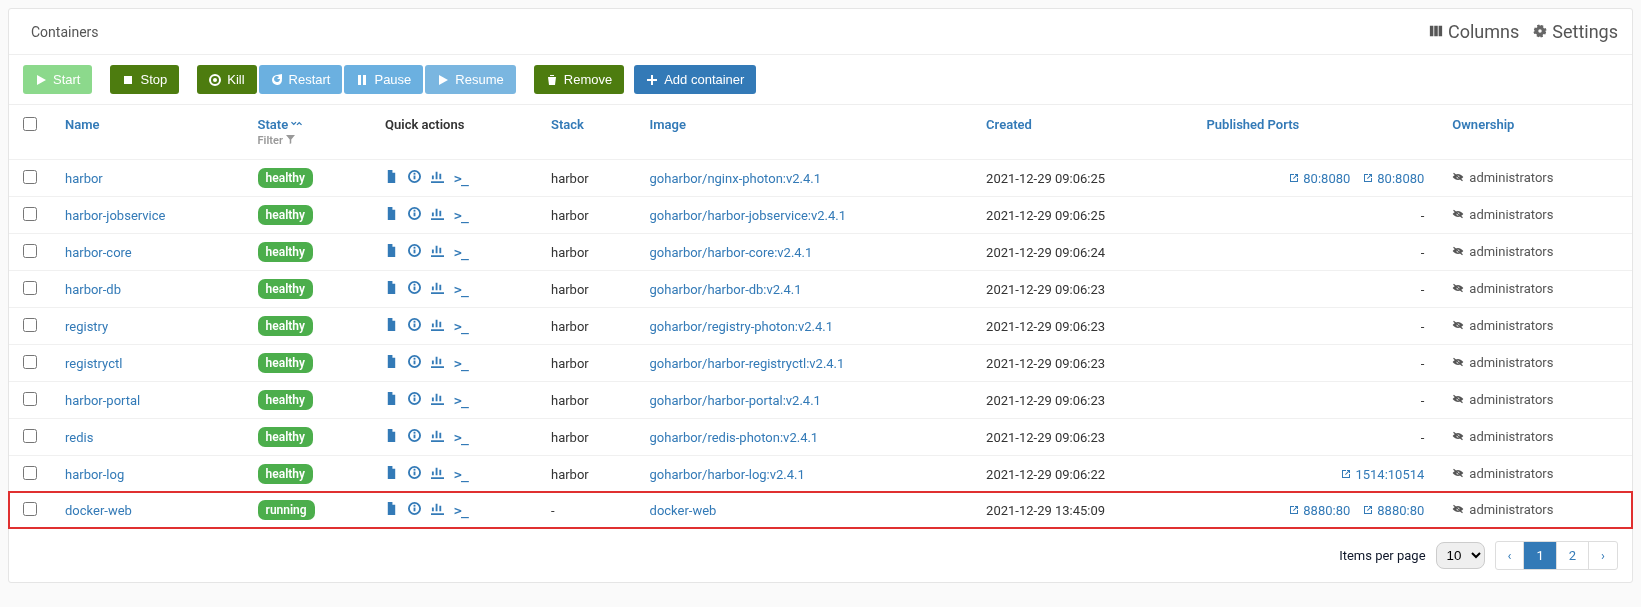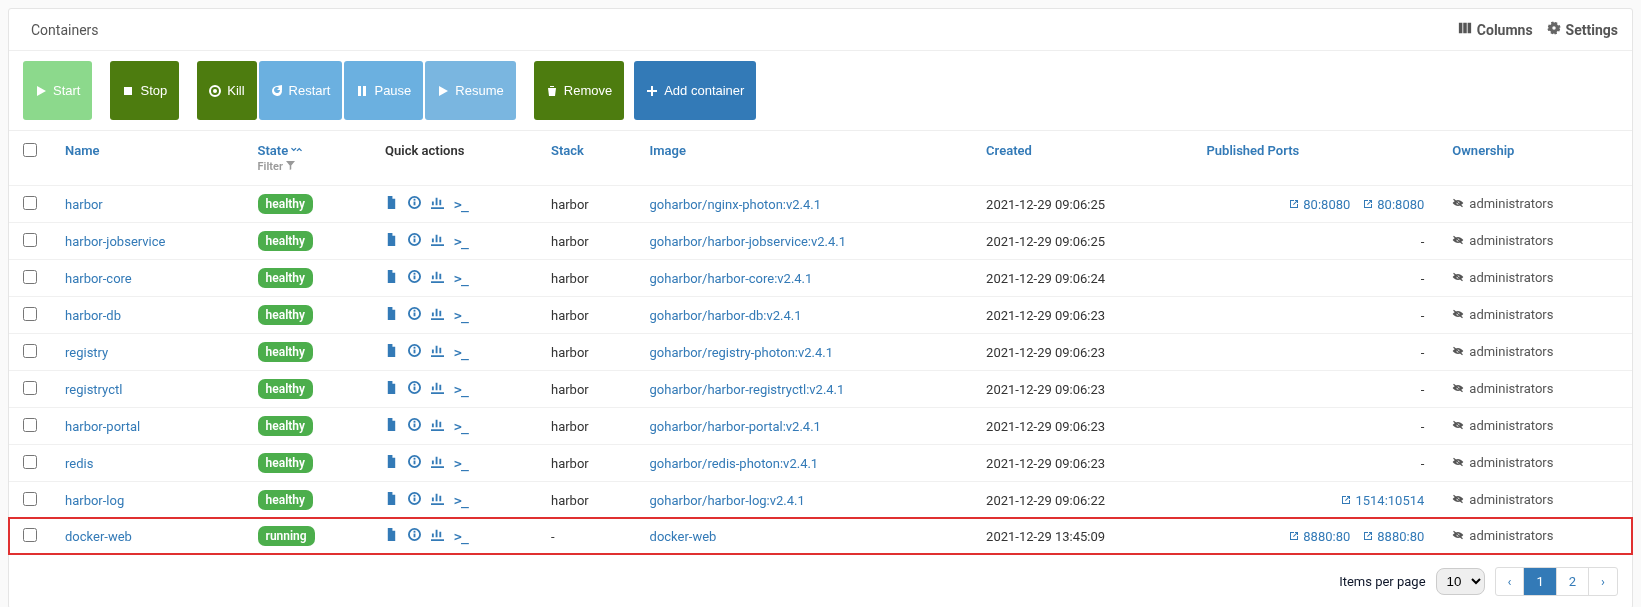--- a/index.html
+++ b/index.html
@@ -1,24 +1,24 @@
 <!DOCTYPE html>
 <html><head>
 <meta charset="utf-8">
 <style>
 * { box-sizing: border-box; margin: 0; padding: 0; }
 body { font-family: -apple-system, BlinkMacSystemFont, "Segoe UI", Roboto, Arial, sans-serif; font-size: 13px; color: #333; background: #fafafa; padding: 8px; }
 .panel { background: #fff; border: 1px solid #e5e5e5; border-radius: 3px; }
 .header { display: flex; align-items: center; justify-content: space-between; padding: 12px 14px; border-bottom: 1px solid #eee; }
 .header-left { display: flex; align-items: center; gap: 8px; color: #555; font-size: 14px; }
-.header-right { display: flex; align-items: flex-start; gap: 14px; color: #555; font-size: 14px; font-weight: bold; }
+.header-right { display: flex; align-items: flex-start; gap: 14px; color: #555; font-size: 18px; }
 .hdr-link { display: inline-flex; align-items: center; gap: 5px; cursor: pointer; color: #555; }
 .hdr-link svg { width: 14px; height: 14px; }
 .toolbar { padding: 10px 14px; display: flex; gap: 2px; border-bottom: 1px solid #eee; }
-.btn { display: inline-flex; align-items: center; gap: 6px; padding: 22px 12px; font-size: 13px; color: #fff; border: none; border-radius: 3px; cursor: pointer; }
+.btn { display: inline-flex; align-items: center; gap: 6px; padding: 7px 12px; font-size: 13px; color: #fff; border: none; border-radius: 3px; cursor: pointer; }
 .btn svg { width: 12px; height: 12px; fill: currentColor; }
 .btn-green { background: #8cd98c; }
 .btn-red { background: #4d7c0f; margin-left: 16px; }
 .btn-blue { background: #337ab7; }
 .btn-lblue { background: #6bb0e0; }
 .btn-lblue2 { background: #7ab6e0; }
 .btn-add { margin-left: 8px; }
 .search-row { padding: 10px 14px; display: flex; align-items: center; gap: 8px; border-bottom: 1px solid #eee; }
 .search-row input { border: none; outline: none; font-size: 14px; width: 100%; color: #333; }
 .search-row input::placeholder { color: #aaa; }

